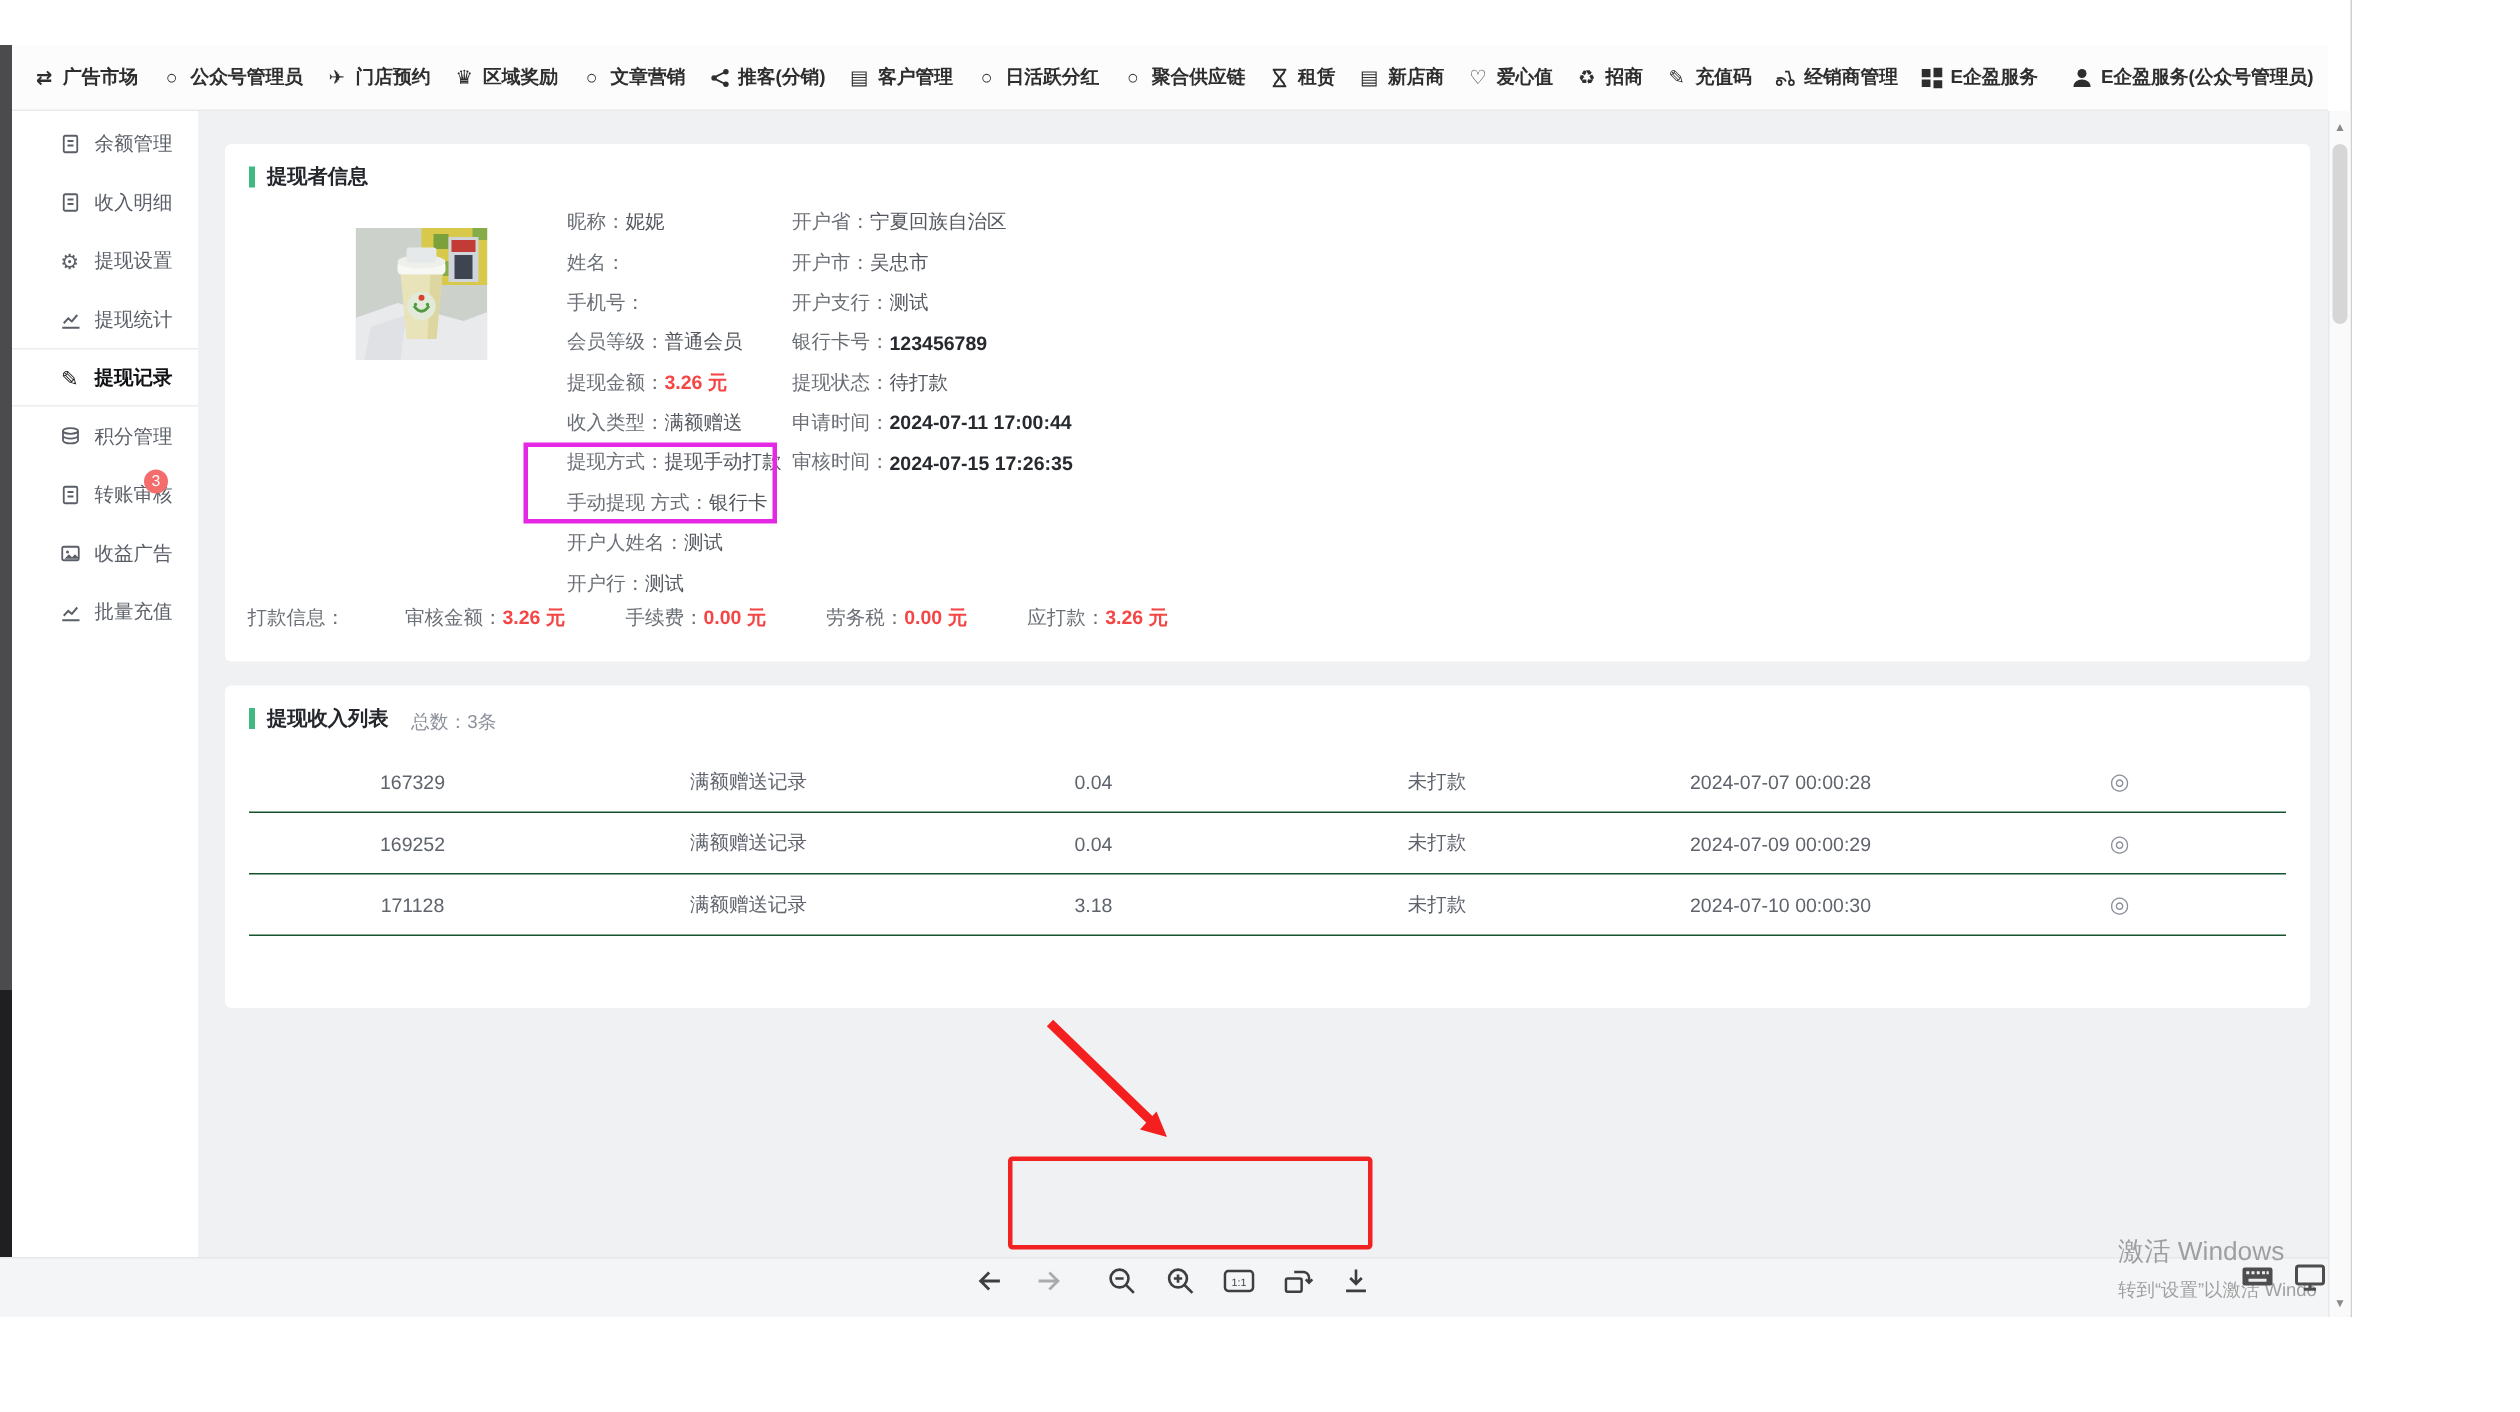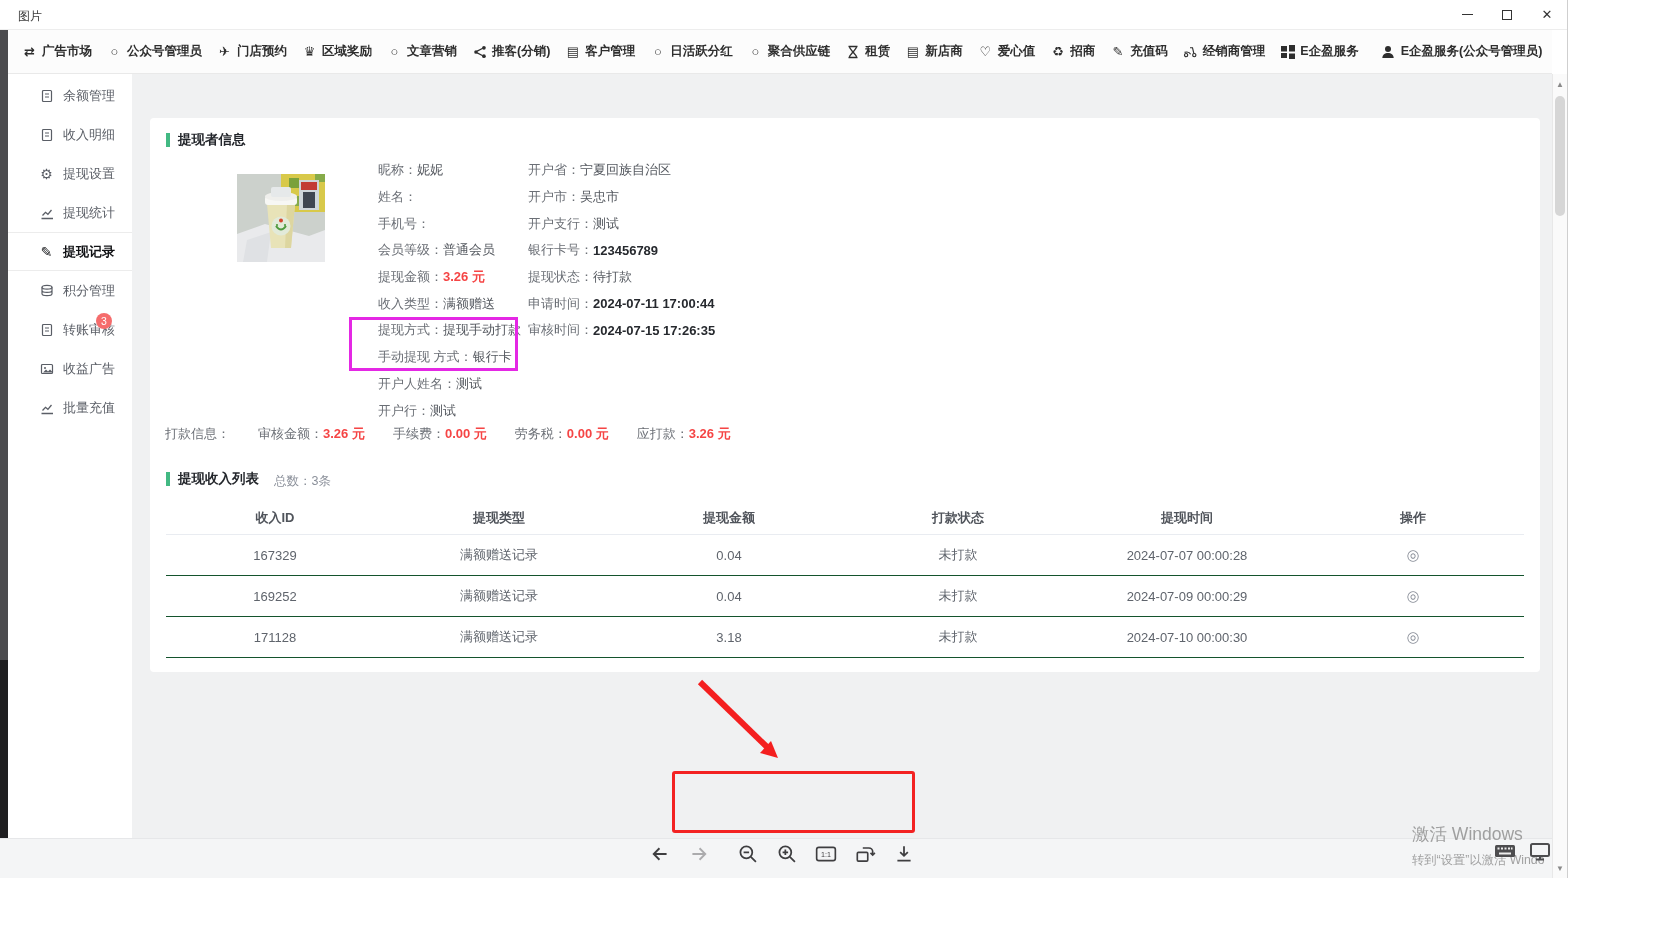--- a/index.html
+++ b/index.html
@@ -31,37 +31,37 @@
 .side-item{position:relative;height:39px;display:flex;align-items:center;padding-left:31px;gap:9px;
   font-size:13px;color:#5a5e66;cursor:pointer;}
 .side-item .icn{font-size:14px;color:#5a5e66;}
 .side-item.active{color:#111215;font-weight:bold;border-top:1px solid #ececec;border-bottom:1px solid #ececec;}
 .side-item.active .icn{color:#111215;}
 .badge{position:absolute;left:88px;top:3px;min-width:16px;height:16px;border-radius:8px;background:#f56c6c;
   color:#fff;font-size:10.5px;font-weight:normal;display:flex;align-items:center;justify-content:center;padding:0 3px;}
 
 .content{position:absolute;left:132px;top:74px;width:1420px;height:764px;background:#f0f1f2;}
 .card{position:absolute;background:#fff;border-radius:4px;}
-.card1{left:18px;top:22px;width:1390px;height:345px;margin-top:22px;}
+.card1{left:18px;top:22px;width:1390px;height:345px;}
 .card2{left:18px;top:383px;width:1390px;height:215px;}
 .sec-title{position:absolute;left:16px;top:13px;font-size:13.5px;font-weight:bold;color:#23262b;display:flex;align-items:center;}
 .sec-title::before{content:"";display:inline-block;width:4px;height:14px;background:#42b983;margin-right:8px;}
 .total{position:absolute;left:124px;top:16px;font-size:12.5px;color:#8b909a;}
 
 .avatar{position:absolute;left:87px;top:56px;width:88px;height:88px;overflow:hidden;}
 
 .fields-left{position:absolute;left:228px;top:39px;}
 .fields-right{position:absolute;left:378px;top:39px;}
 .field-row{height:26.7px;display:flex;align-items:center;font-size:13px;}
 .f-label{color:#6b6f76;}
 .f-value{color:#54585f;}
 .f-value.strong{color:#26292e;font-weight:bold;}
 .f-value.red-strong{color:#f54545;font-weight:bold;}
 .magenta-box{position:absolute;left:199px;top:199px;width:169px;height:54px;border:3px solid #e428e4;z-index:3;}
-.payment-row{position:absolute;left:15px;top:307px;display:flex;align-items:center;gap:28px;font-size:13px;}
+.payment-row{position:absolute;left:15px;top:307px;display:flex;align-items:center;gap:40px;font-size:13px;}
 .payment-row .plabel{color:#6b6f76;}
 .pay-item{display:flex;align-items:center;}
 .pay-item .f-value{color:#f54545;font-weight:bold;}
 
 .tbl{position:absolute;left:16px;right:16px;top:44px;}
 .tr,.thr{display:flex;align-items:center;}
 .thr{height:34px;border-bottom:1px solid #e9ecf1;}
 .tr{height:41px;border-bottom:1px solid #14532d;}
 .th{font-size:13px;font-weight:bold;color:#50545b;text-align:center;}
 .td{font-size:13px;color:#5f646c;text-align:center;}
@@ -98,34 +98,20 @@
 .wm2{font-size:12.3px;margin-top:6px;white-space:nowrap;opacity:.9;}
 .tray-icons{position:absolute;left:1494px;top:840px;display:flex;gap:13px;z-index:9;}
 .tray-icons .ticon{width:22px;height:22px;}
 </style>
 </head>
 <body>
 
 <div id="canvas">
   <div id="window">
 
-    <div class="titlebar">
-      <span class="title-text">图片</span>
-      <div class="win-controls">
-        <div class="win-btn">
-            <span class="min-glyph"></span>
-          </div>
-        <div class="win-btn">
-            <span class="max-glyph"></span>
-          </div>
-        <div class="win-btn">
-            <span class="close-glyph">✕</span>
-          </div>
-      </div>
-    </div>
 
     <div class="leftstrip">
         <div class="thumb"></div>
       </div>
 
     <div class="topnav">
 
       <div class="nav-item">
           <span class="icn">⇄</span>
           <span>广告市场</span>
@@ -422,28 +408,20 @@
               <span class="f-label">应打款：</span>
               <span class="f-value">3.26 元</span>
             </span>
           </div>
       </div>
 
       <div class="card card2">
         <div class="sec-title">提现收入列表</div>
         <div class="total">总数：3条</div>
         <div class="tbl">
-          <div class="thr">
-              <div class="th col0">收入ID</div>
-              <div class="th col1">提现类型</div>
-              <div class="th col2">提现金额</div>
-              <div class="th col3">打款状态</div>
-              <div class="th col4">提现时间</div>
-              <div class="th col5">操作</div>
-            </div>
           <div>
               <div class="tr">
                 <div class="td col0">167329</div>
                 <div class="td col1">满额赠送记录</div>
                 <div class="td col2">0.04</div>
                 <div class="td col3">未打款</div>
                 <div class="td col4">2024-07-07 00:00:28</div>
                 <div class="td col5"><span class="eye">◎</span></div>
               </div>
               <div class="tr">

